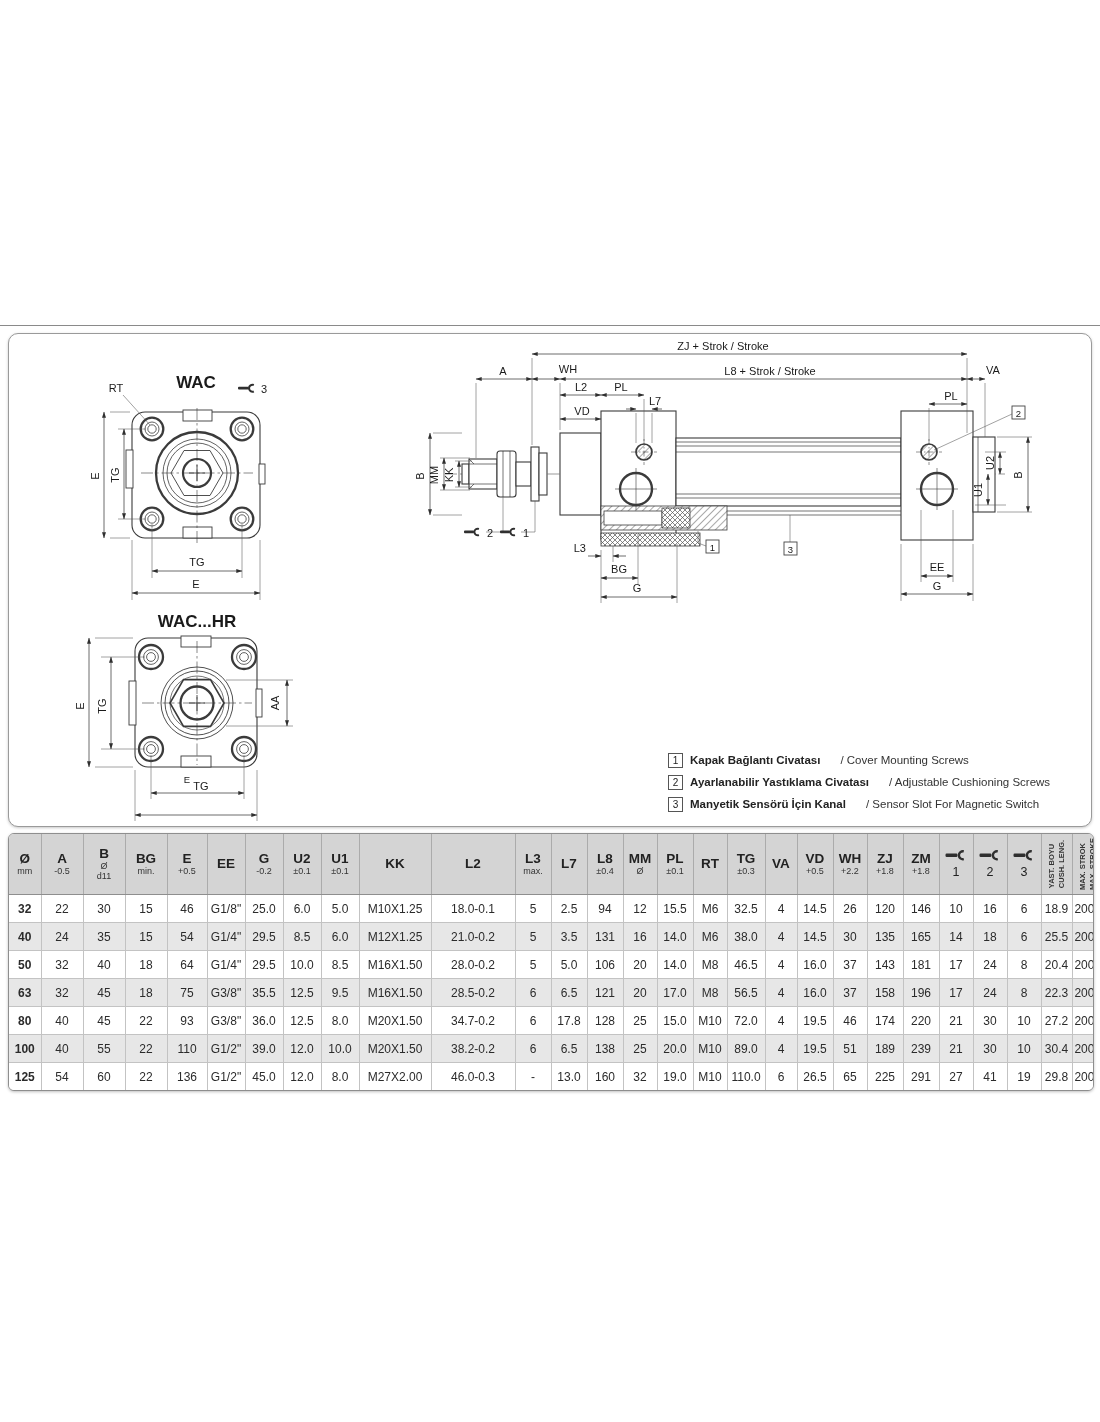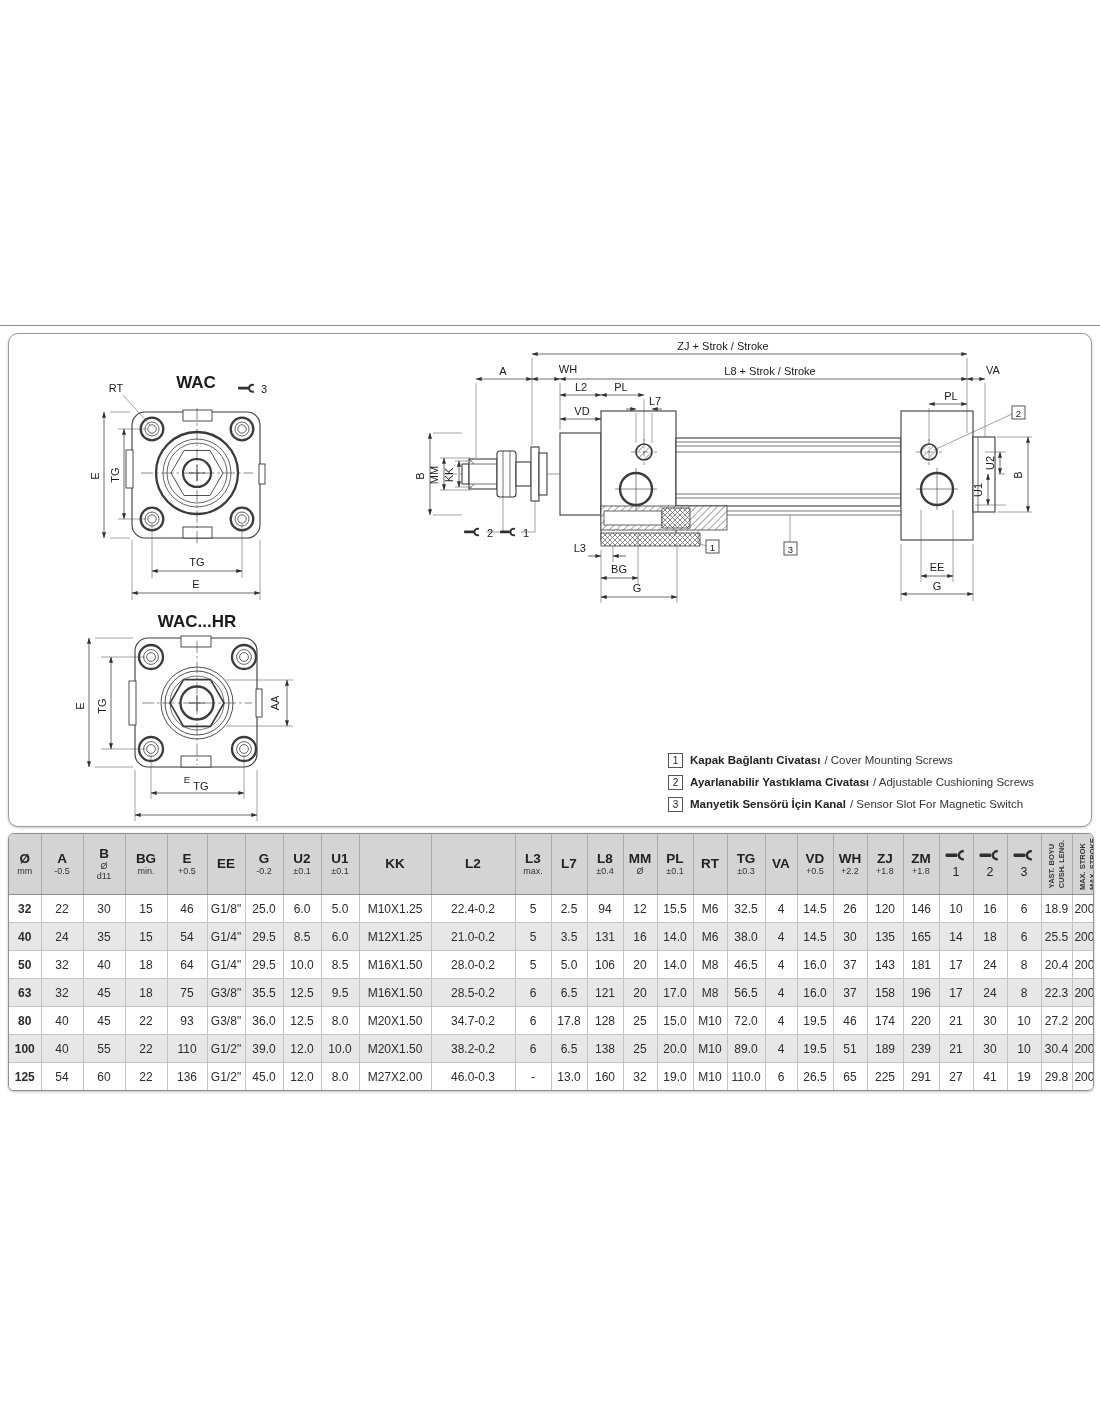--- a/index.html
+++ b/index.html
@@ -15,21 +15,21 @@
   svg text.ttl{font-size:17px;font-weight:bold;}
   svg text.sm{font-size:9.5px;}
   svg text.bx{font-size:9.5px;}
 
   .legend{position:absolute;left:668px;top:749px;z-index:5;}
   .legend-row{display:flex;align-items:center;height:22px;font-size:11.5px;color:#222;}
   .lbox{display:inline-flex;width:13px;height:13px;border:1px solid #555;
         align-items:center;justify-content:center;font-size:10px;color:#222;
         margin-right:7px;background:#fff;flex:0 0 auto;}
   .ltr{font-weight:bold;white-space:pre;}
-  .len{margin-left:4px;white-space:pre;color:#333;}
+  .len{margin-left:20px;white-space:pre;color:#333;}
 
   .tablewrap{position:absolute;left:8px;top:833px;width:1084px;
              border:1px solid #8e8e8e;border-radius:6px;overflow:hidden;
              box-shadow:0 1px 3px rgba(0,0,0,.25);background:#fff;}
   table.dim{width:100%;border-collapse:collapse;table-layout:fixed;
             font-size:12px;color:#2b2b2b;}
   table.dim th{background:#d4d4d4;border-right:1px solid #ababab;
                border-bottom:1px solid #8e8e8e;height:60px;padding:0;
                vertical-align:middle;text-align:center;font-weight:normal;}
   table.dim th:last-child,table.dim td:last-child{border-right:none;}
@@ -508,21 +508,21 @@
           <td class="first">32</td>
           <td>22</td>
           <td>30</td>
           <td>15</td>
           <td>46</td>
           <td>G1/8"</td>
           <td>25.0</td>
           <td>6.0</td>
           <td>5.0</td>
           <td>M10X1.25</td>
-          <td>22.4-0.2</td>
+          <td>18.0-0.1</td>
           <td>5</td>
           <td>2.5</td>
           <td>94</td>
           <td>12</td>
           <td>15.5</td>
           <td>M6</td>
           <td>32.5</td>
           <td>4</td>
           <td>14.5</td>
           <td>26</td>

